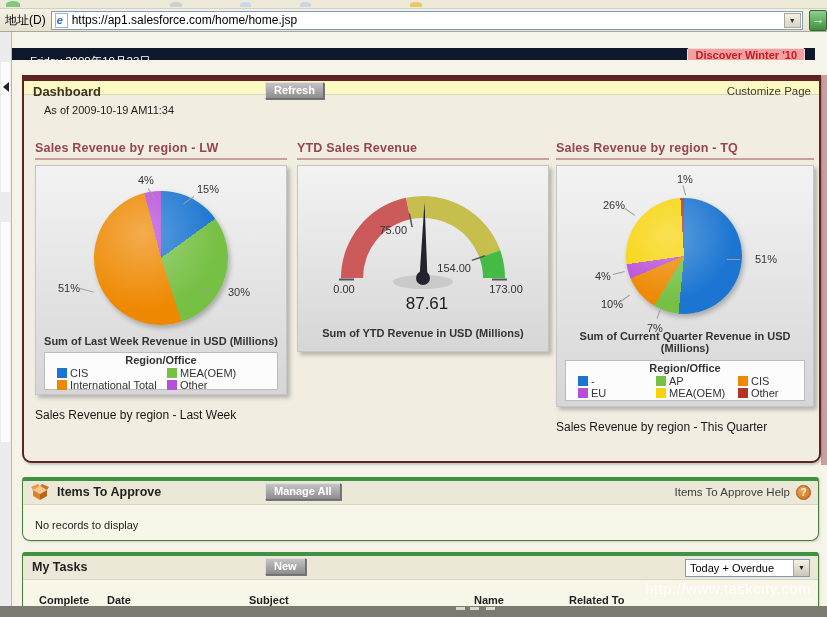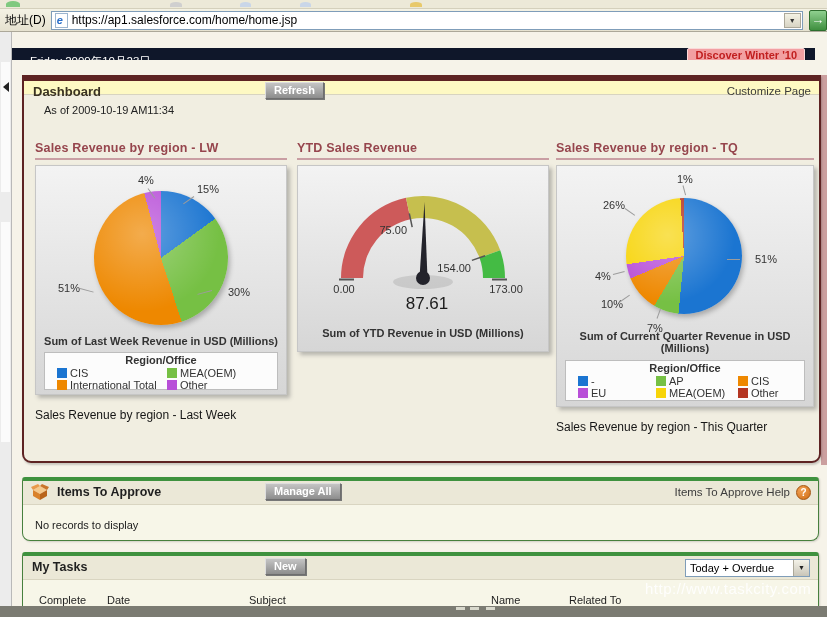--- a/index.html
+++ b/index.html
@@ -90,22 +90,22 @@
   .box-icon { position:absolute; left:8px; top:3px; }
   .manage-btn { position:absolute; left:242px; top:2px; }
   .new-btn { position:absolute; left:242px; top:2px; }
   .help-link { position:absolute; right:28px; top:5px; }
   .help-icon { position:absolute; right:7px; top:4px; width:15px; height:15px; border-radius:50%; background:radial-gradient(circle at 35% 30%,#f2a356,#cf6c14); border:1px solid #a35410; color:#fff; font-size:10px; font-weight:bold; text-align:center; line-height:14px; cursor:pointer; }
   .no-records { position:absolute; left:12px; top:38px; font-size:11px; color:#222; }
 
   .task-select { position:absolute; right:8px; top:3px; width:125px; height:18px; background:#fff; border:1px solid #7f9db9; font-size:11px; color:#000; line-height:16px; padding-left:4px; cursor:pointer; }
   .task-select .sel-btn { position:absolute; right:0px; top:0px; width:16px; height:16px; background:linear-gradient(#f4f2e8,#c9c5b8); border-left:1px solid #aca899; text-align:center; font-size:7px; line-height:15px; color:#222; }
   .task-cols { position:absolute; top:38px; left:0; right:0; height:16px; }
-  .task-col { position:absolute; font-size:11px; font-weight:normal; color:#1f1f1f; }
-  .tc0{left:16px;} .tc1{left:84px;} .tc2{left:226px;} .tc3{left:468px;} .tc4{left:546px;}
+  .task-col { position:absolute; font-size:11px; font-weight:bold; color:#1f1f1f; }
+  .tc0{left:16px;} .tc1{left:84px;} .tc2{left:226px;} .tc3{left:451px;} .tc4{left:546px;}
 
   
   .watermark { position:absolute; left:645px; top:580px; font-size:15px; color:rgba(255,255,255,.88); letter-spacing:.5px; z-index:60; }
   .bottom-bar { position:absolute; left:0; top:606px; width:827px; height:11px; background:#7b7b72; z-index:50; }
   .bottom-bar .glyph { position:absolute; top:1px; width:9px; height:3px; background:#d8d8cc; }
   .g1{left:456px;} .g2{left:470px;} .g3{left:486px;}
 </style>
 </head>
 <body>
 

